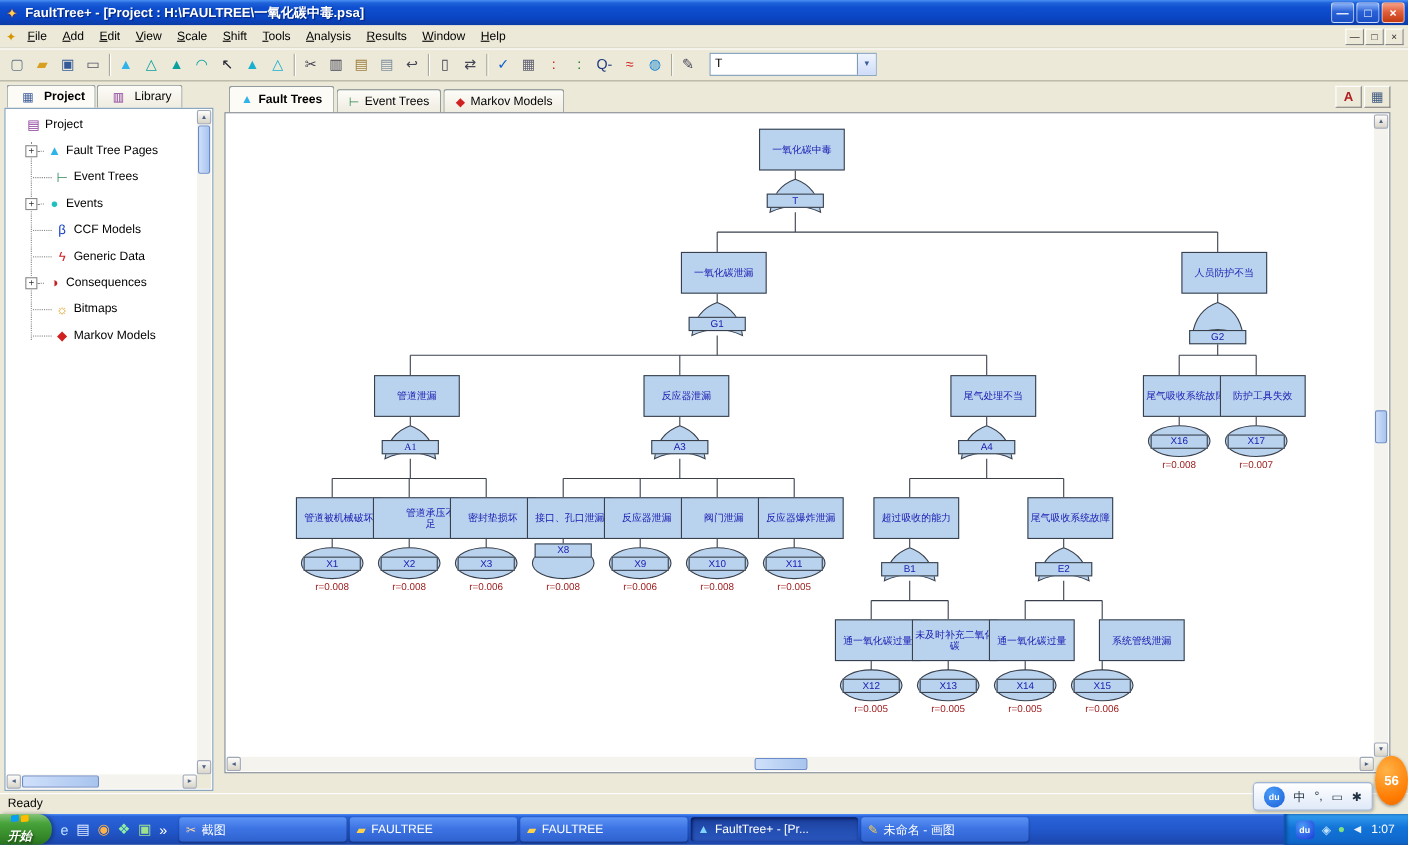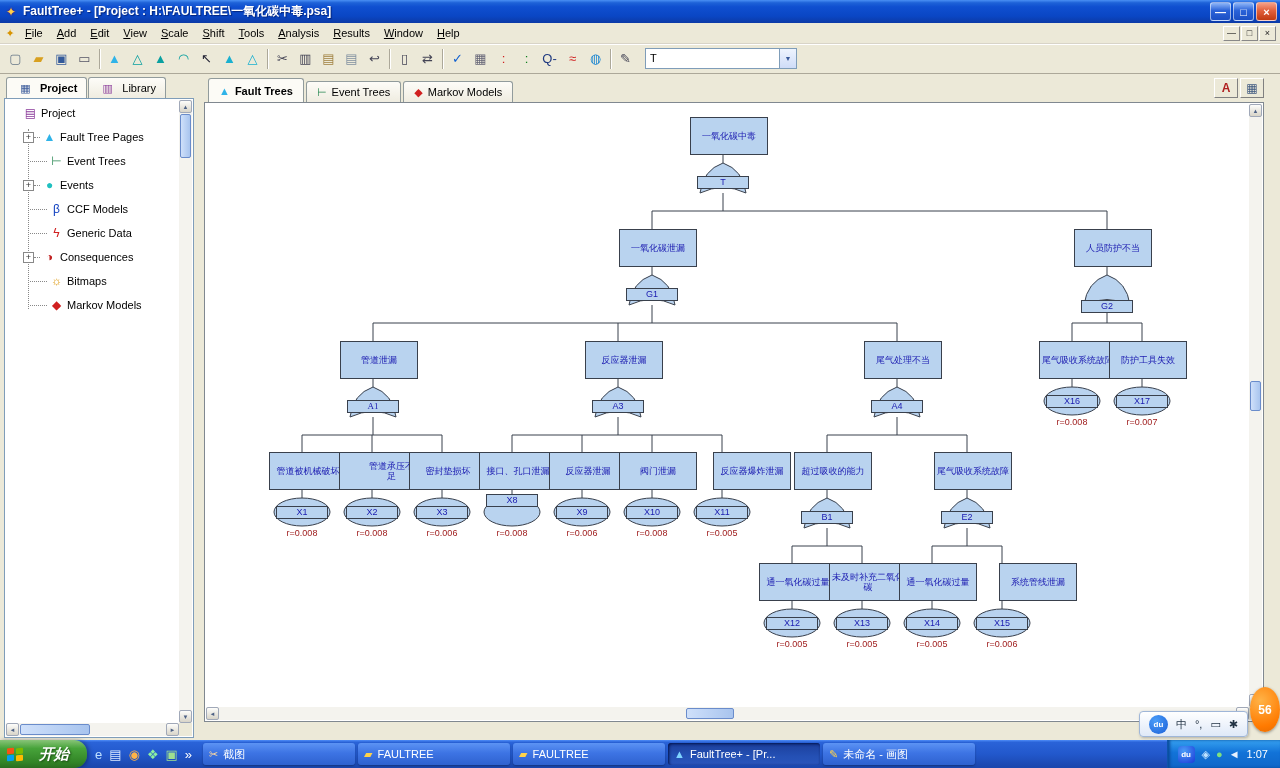--- a/index.html
+++ b/index.html
@@ -67,21 +67,21 @@
 .canvas-panel{flex:1;background:#fff;border:1px solid #808890;position:relative;overflow:hidden;}
 .canvas{position:absolute;inset:1px 14px 14px 1px;overflow:hidden;}
 
 .ft-box{position:absolute;width:78px;height:38px;background:#b9d3ef;border:1px solid #39404c;display:flex;align-items:center;justify-content:center;text-align:center;font-size:9px;line-height:10px;color:#1a1ab0;padding:1px;word-break:break-all;}
 .ft-tag{position:absolute;width:52px;height:13px;background:#b9d3ef;border:1px solid #39404c;font-size:9px;line-height:11px;text-align:center;color:#1a1ab0;}
 .ft-r{position:absolute;width:66px;text-align:center;font-size:9px;color:#a02020;}
 
 .status-bar{height:19px;background:#ece9d8;border-top:1px solid #fff;display:flex;align-items:center;font-size:11px;padding-left:7px;color:#000;}
 
 .taskbar{height:28px;display:flex;align-items:stretch;background:linear-gradient(180deg,#4f8df8 0%,#2a63d8 8%,#2258cc 50%,#1b47ae 95%);}
-.start{display:flex;align-items:center;gap:16px;padding:0 18px 0 7px;border-radius:0 13px 13px 0;color:#fff;font-weight:bold;font-style:italic;font-size:15px;text-shadow:1px 1px 2px #1a4a12;background:linear-gradient(180deg,#88c478,#47a33a 30%,#328426 80%,#2a6e20);box-shadow:2px 0 4px rgba(0,0,0,.35);}
+.start{display:flex;align-items:center;gap:5px;padding:0 18px 0 7px;border-radius:0 13px 13px 0;color:#fff;font-weight:bold;font-style:italic;font-size:11px;text-shadow:1px 1px 2px #1a4a12;background:linear-gradient(180deg,#88c478,#47a33a 30%,#328426 80%,#2a6e20);box-shadow:2px 0 4px rgba(0,0,0,.35);flex-direction:column;}
 .flag{position:relative;width:16px;height:15px;display:inline-block;}
 .flag i{position:absolute;width:7px;height:6px;border-radius:1px;transform:skewY(-6deg);}
 .flag i:nth-child(1){left:0;top:1px;background:#f65314;}
 .flag i:nth-child(2){right:0;top:1px;background:#7cbb00;}
 .flag i:nth-child(3){left:0;bottom:1px;background:#00a1f1;}
 .flag i:nth-child(4){right:0;bottom:1px;background:#ffbb00;}
 .qlaunch{display:flex;align-items:center;gap:7px;padding:0 8px;}
 .ql-icon{font-size:13px;cursor:default;}
 .tasks{flex:1;display:flex;gap:3px;padding:3px 3px;overflow:hidden;}
 .task{width:152px;display:flex;align-items:center;gap:5px;padding:0 6px;border-radius:3px;color:#fff;font-size:11px;white-space:nowrap;background:linear-gradient(180deg,#5c93f4,#3d74e4 45%,#2f62cf);box-shadow:0 1px 2px rgba(0,0,0,.3);}
@@ -412,21 +412,21 @@
             <div class="ft-box" style="left: 343px; top: 348px;">
               <span>反应器泄漏</span>
             </div>
             <div class="ft-tag" style="left: 350px; top: 402px;">X9</div>
             <div class="ft-r" style="left: 343px; top: 424px;">r=0.006</div>
             <div class="ft-box" style="left: 413px; top: 348px;">
               <span>阀门泄漏</span>
             </div>
             <div class="ft-tag" style="left: 420px; top: 402px;">X10</div>
             <div class="ft-r" style="left: 413px; top: 424px;">r=0.008</div>
-            <div class="ft-box" style="left: 483px; top: 348px; margin-left: 24px;">
+            <div class="ft-box" style="left: 483px; top: 348px;">
               <span>反应器爆炸泄漏</span>
             </div>
             <div class="ft-tag" style="left: 490px; top: 402px;">X11</div>
             <div class="ft-r" style="left: 483px; top: 424px;">r=0.005</div>
             <div class="ft-box" style="left: 588px; top: 348px;">
               <span>超过吸收的能力</span>
             </div>
             <div class="ft-tag" style="left: 595px; top: 407px;">B1</div>
             <div class="ft-box" style="left: 728px; top: 348px;">
               <span>尾气吸收系统故障</span>
@@ -462,20 +462,23 @@
           <span class="sb-btn left">◄</span>
           <span class="sb-thumb" style="left:46%;width:48px;"></span>
           <span class="sb-btn right">►</span>
         </div>
         <div class="sb-corner"></div>
       </div>
     </div>
 
   </div>
 
+  <div class="status-bar">
+    <span>Ready</span>
+  </div>
 
   <div class="ime-bar">
     <span class="ime-du">du</span>
     <span style="display:flex;gap:8px;align-items:center;">
         <span class="ime-it">中</span>
         <span class="ime-it">°,</span>
         <span class="ime-it">▭</span>
         <span class="ime-it">✱</span>
       </span>
   </div>

